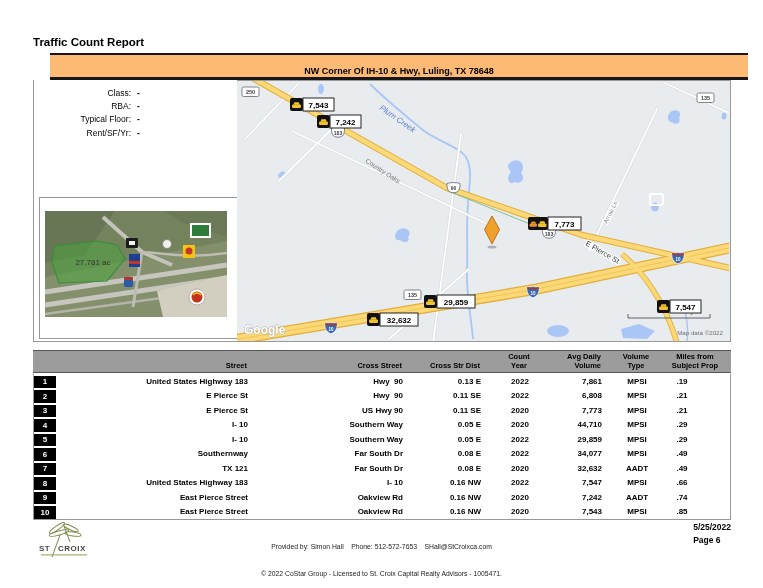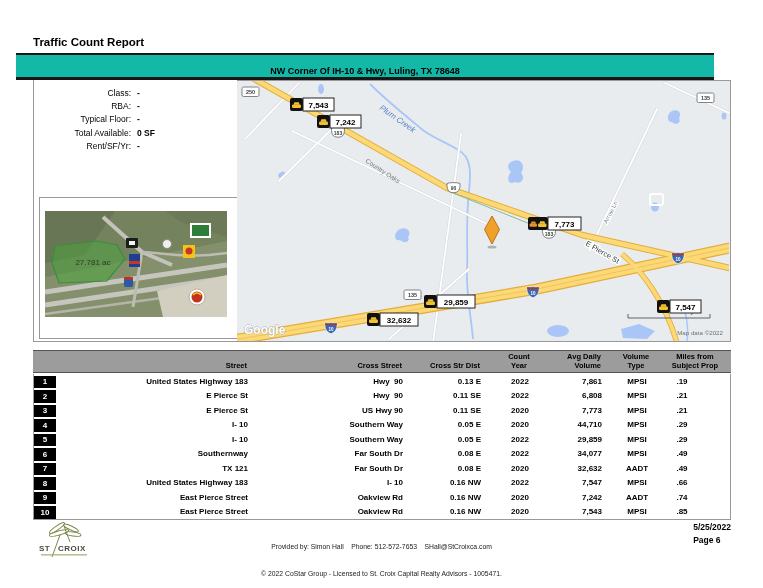--- a/index.html
+++ b/index.html
@@ -1,22 +1,22 @@
 <!DOCTYPE html>
 <html><head>
 <meta charset="utf-8">
 <style>
   * { margin:0; padding:0; box-sizing:border-box; }
   body { background:#fff; font-family:"Liberation Sans", sans-serif; color:#000; }
   .page { position:relative; width:763px; height:588px; background:#fff; overflow:hidden; }
 
   .report-title { position:absolute; left:33px; top:36px; font-size:11.5px; font-weight:bold; }
 
-  .header-bar { position:absolute; left:16px; top:53px; width:698px; height:27px;
-    background:#14b8a6; border-top:2px solid #161616; border-bottom:3px solid #161616;
+  .header-bar { position:absolute; left:50px; top:53px; width:698px; height:27px;
+    background:#fdba74; border-top:2px solid #161616; border-bottom:3px solid #161616;
     display:flex; align-items:flex-end; justify-content:center; }
   .header-bar span { font-size:9px; font-weight:bold; padding-bottom:1px; }
 
   .content { position:absolute; left:33px; top:80px; width:698px; height:262px; display:flex; }
   .left-panel { width:204px; height:262px; border-left:1px solid #999; border-bottom:1px solid #999; position:relative; background:#fff; }
   .info-rows { position:absolute; left:0; top:7px; width:100%; }
   .info-row { display:flex; font-size:8.5px; line-height:13.2px; }
   .info-row .lbl { width:97px; text-align:right; }
   .info-row .val { font-weight:bold; margin-left:6px; white-space:pre; }
 
@@ -68,24 +68,20 @@
           </div>
         <div class="info-row">
             <span class="lbl">RBA:</span>
             <span class="val">-</span>
           </div>
         <div class="info-row">
             <span class="lbl">Typical Floor:</span>
             <span class="val">-</span>
           </div>
         <div class="info-row">
-            <span class="lbl">Total Available:</span>
-            <span class="val">0 SF</span>
-          </div>
-        <div class="info-row">
             <span class="lbl">Rent/SF/Yr:</span>
             <span class="val">-</span>
           </div>
       </div>
 
       <div class="aerial-box">
         <svg width="182" height="106" viewBox="0 0 182 106">
           <rect width="182" height="106" fill="#75825e"></rect>
           <polygon points="0,66 182,30 182,106 0,106" fill="#83906b"></polygon>
           <polygon points="0,0 70,0 40,44 0,52" fill="#697655"></polygon>

